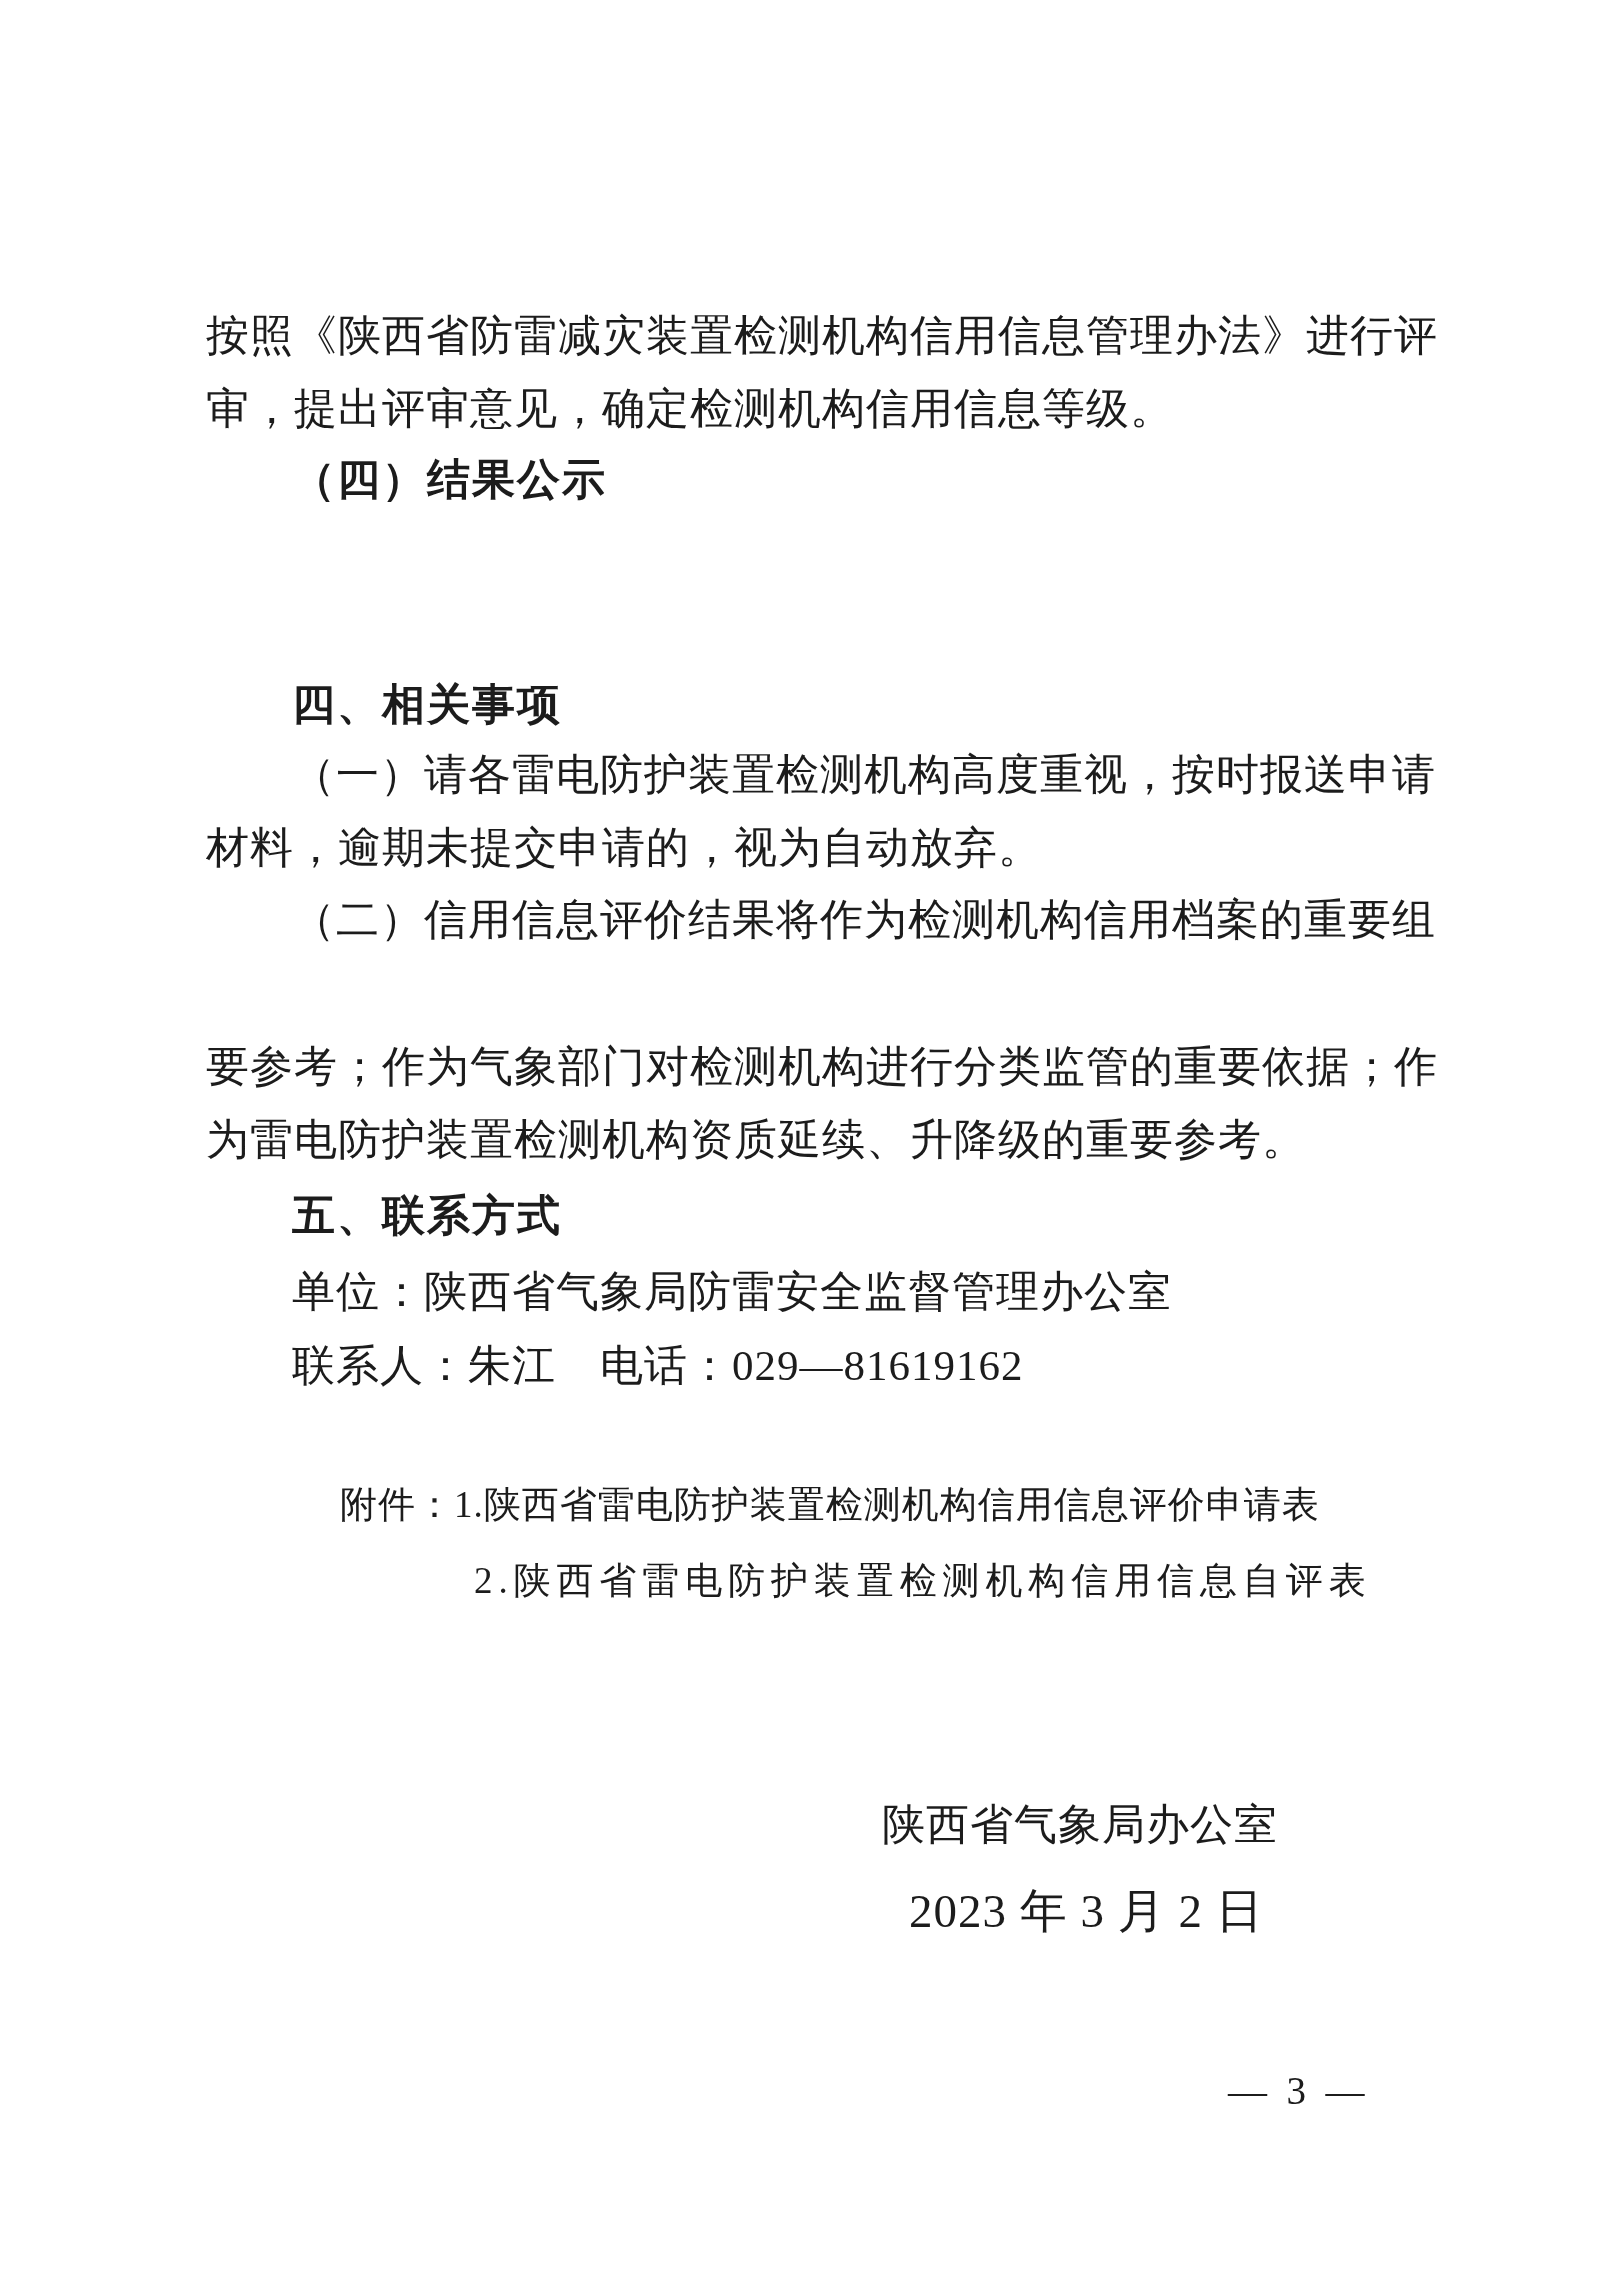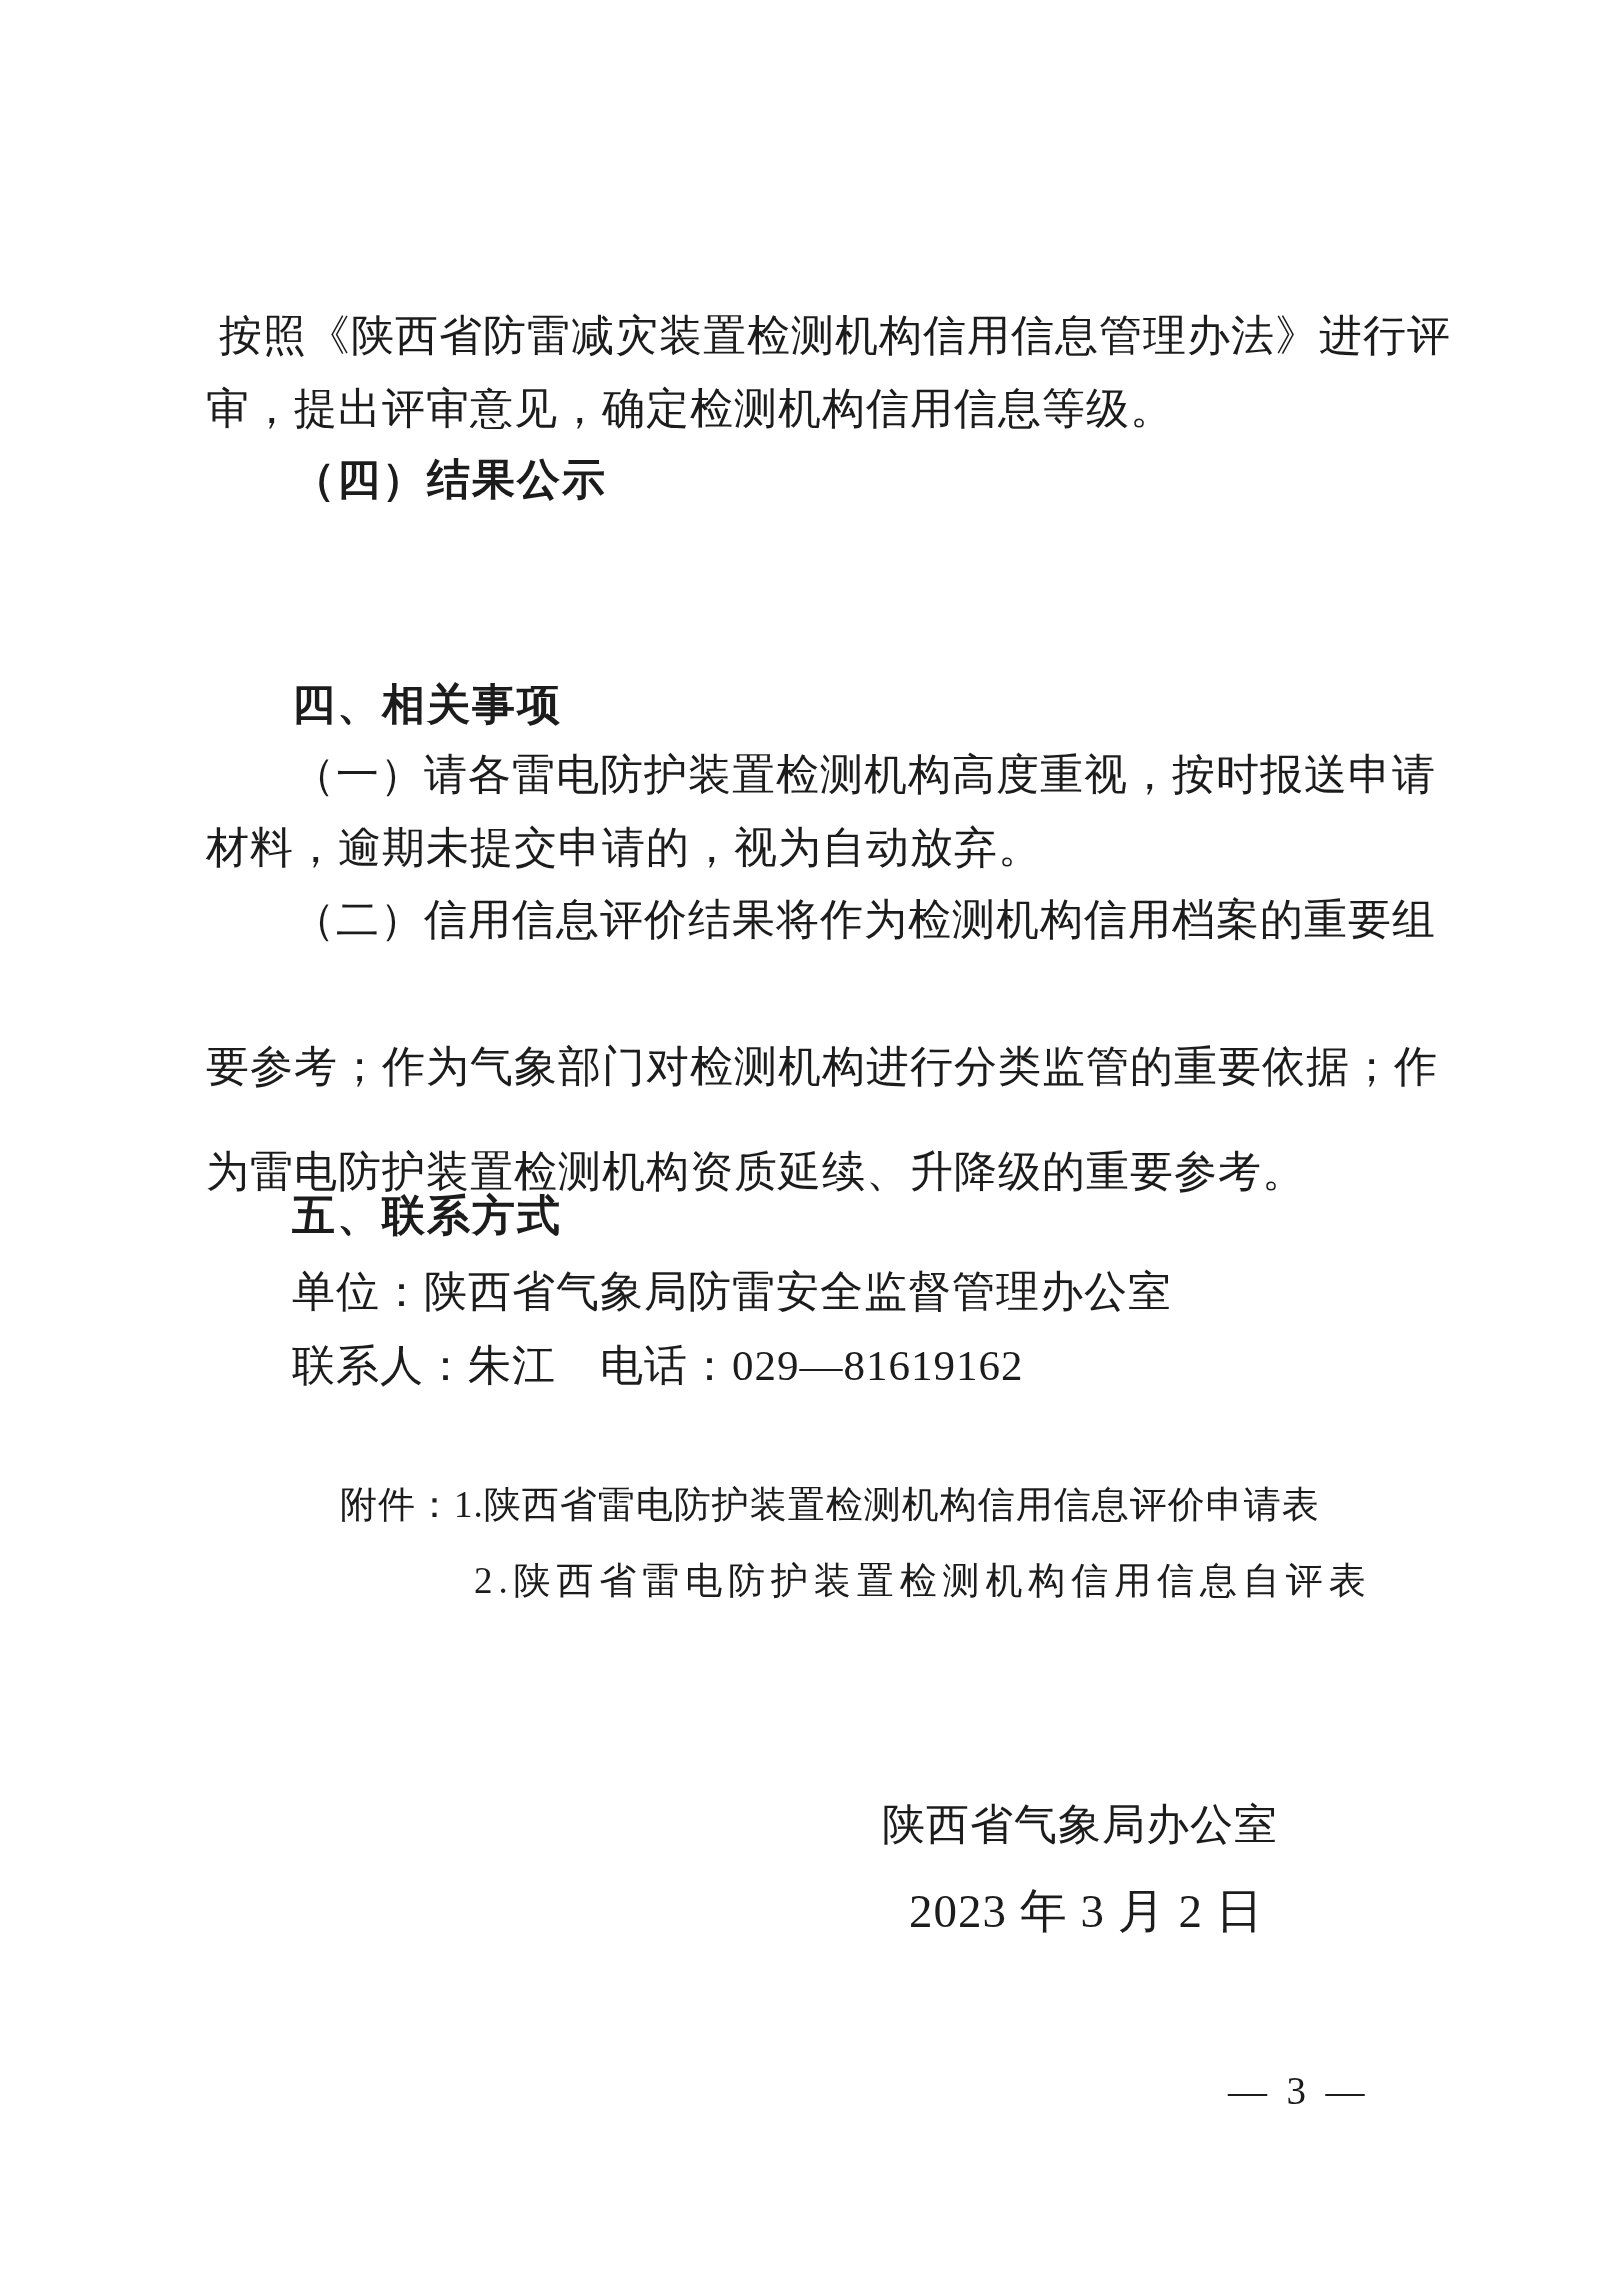--- a/index.html
+++ b/index.html
@@ -52,32 +52,32 @@
     letter-spacing: 1px;
     white-space: pre;
   }
   .pagenum {
     position: absolute;
     font-size: 39px;
     letter-spacing: 4.9px;
     white-space: pre;
   }
   
-  .l1  { top: 312px; margin-left: 13px; }
+  .l1  { top: 312px; }
   .l2  { top: 385px; }
   .l3  { top: 455px; }
   .l4  { top: 533px; }
   .l5  { top: 606px; }
   .l6  { top: 680px; }
   .l7  { top: 751px; }
   .l8  { top: 824px; }
   .l9  { top: 896px; }
   .l10 { top: 969px; }
   .l11 { top: 1043px; }
-  .l12 { top: 1116px; margin-top: 32px; }
+  .l12 { top: 1116px; }
   .l13 { top: 1192px; font-family: Liberation Serif, serif; }
   .l14 { top: 1268px; }
   .l15 { top: 1342px; }
   .l16 { top: 1484px; left: 340px; }
   .l17 { top: 1560px; left: 474px; }
   .sig-org  { top: 1796px; left: 882px; }
   .sig-date { top: 1880px; left: 909px; }
   .footer   { top: 2068px; left: 1228px; }
 </style>
 </head>

